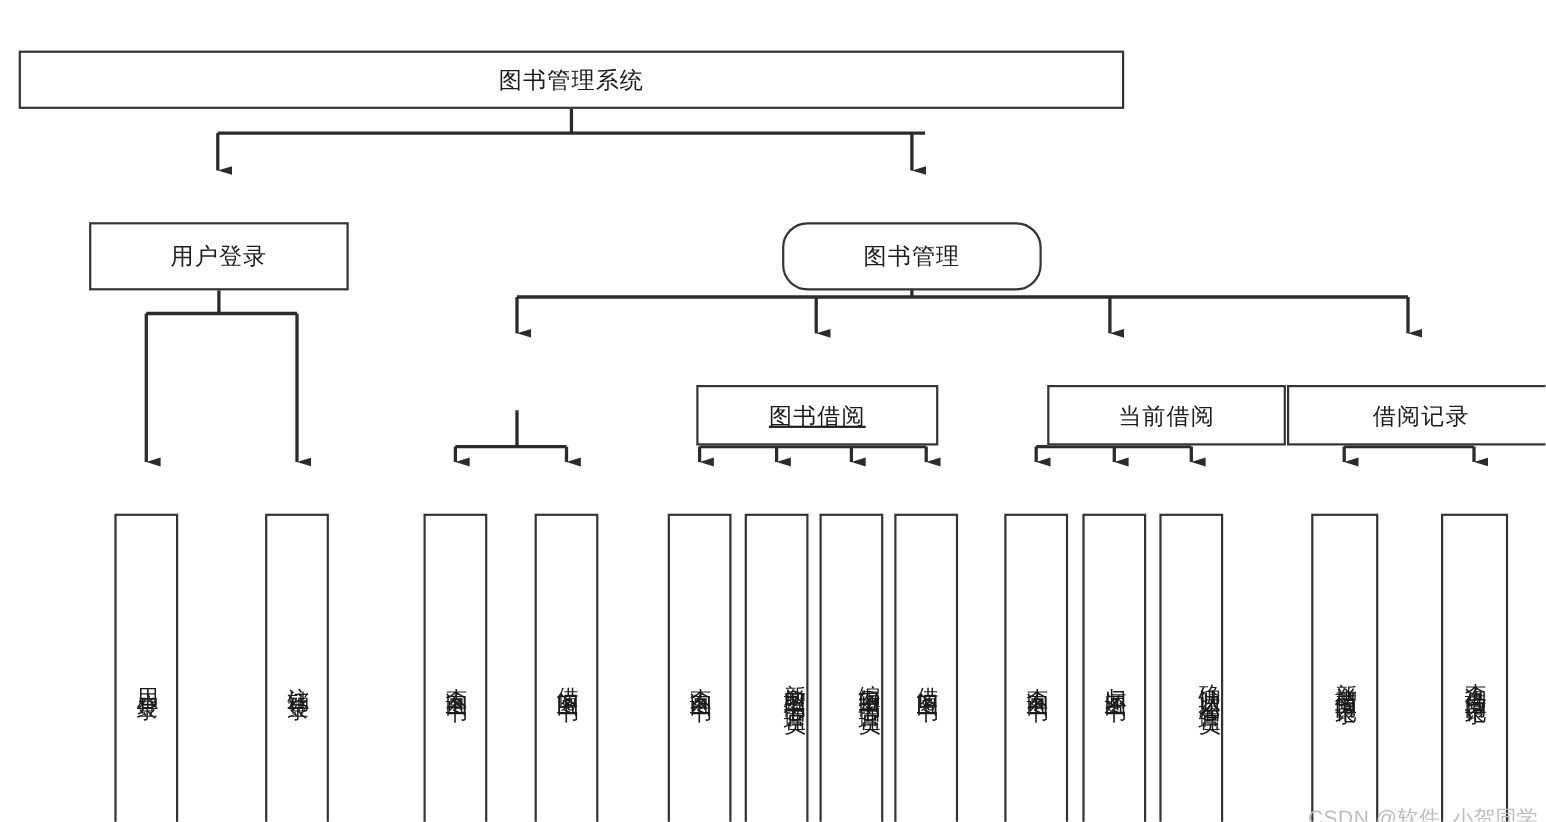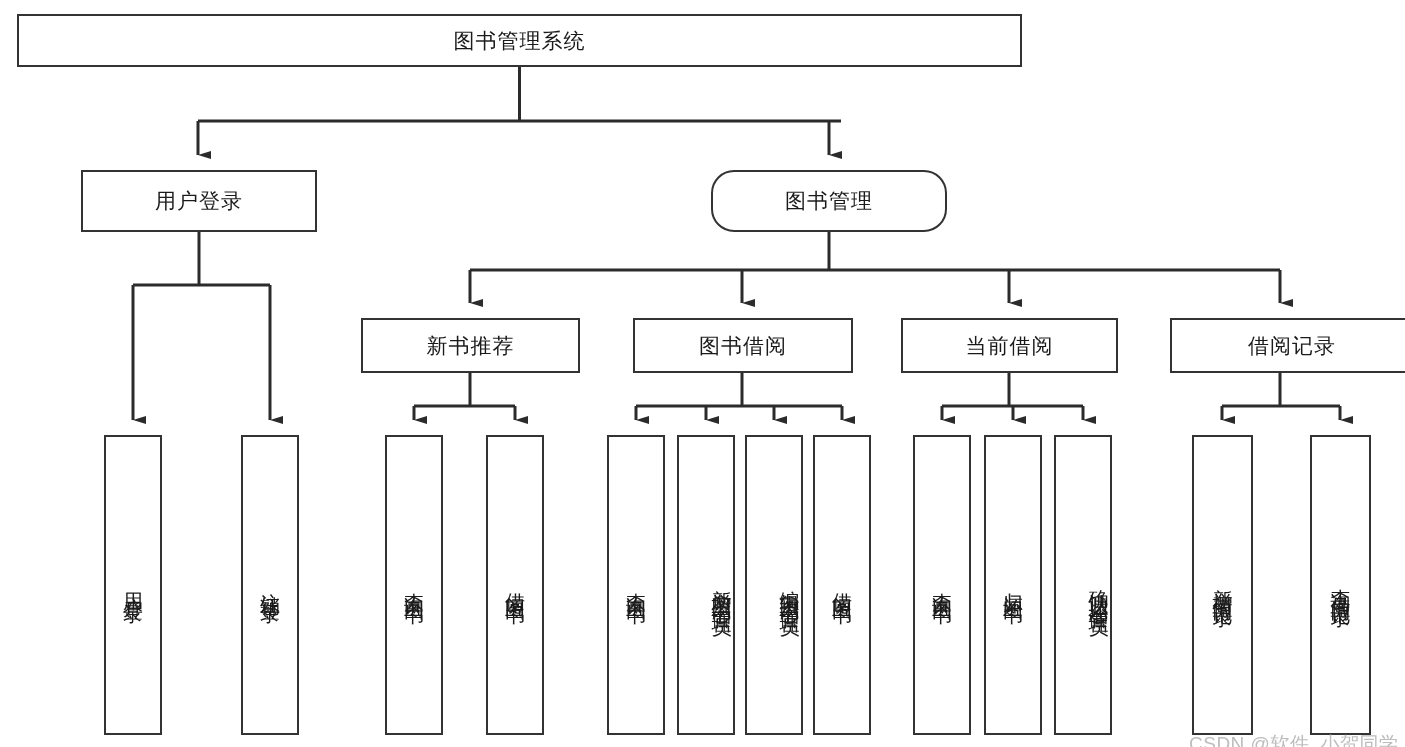--- a/index.html
+++ b/index.html
@@ -28,20 +28,21 @@
   }
   .node-box {
     position: absolute;
     box-sizing: border-box;
     background: #ffffff;
     border: 2.5px solid #333333;
     display: flex;
     align-items: center;
     justify-content: center;
     color: #1a1a1a;
+    margin-top: 32px;
   }
   .node-box.horizontal {
     font-size: 21px;
     letter-spacing: 1px;
   }
   .node-box.vertical {
     writing-mode: vertical-rl;
     text-orientation: upright;
     align-items: flex-start;
     justify-content: center;
@@ -144,27 +145,24 @@
     <span class="node-label">图书管理系统</span>
   </div>
 
   <div class="node-box horizontal" style="left:81px; top:170px; width:236px; height:62px;">
     <span class="node-label">用户登录</span>
   </div>
   <div class="node-box horizontal" style="left:711px; top:170px; width:236px; height:62px;border-radius:23px;">
     <span class="node-label">图书管理</span>
   </div>
 
-  <div class="node-box horizontal" style="left:361px; top:318px; width:219px; height:55px;">
-    <span class="node-label">新书推荐</span>
-  </div>
-  <div class="node-box horizontal" style="left:633px; top:318px; width:220px; height:55px;">
+  <div class="node-box horizontal" style="left:633px; top:318px; width:220px; height:55px;text-decoration:underline;">
     <span class="node-label">图书借阅</span>
   </div>
-  <div class="node-box horizontal" style="left:901px; top:318px; width:217px; height:55px;">
+  <div class="node-box horizontal" style="left:952px; top:318px; width:217px; height:55px;">
     <span class="node-label">当前借阅</span>
   </div>
   <div class="node-box horizontal" style="left:1170px; top:318px; width:244px; height:55px;">
     <span class="node-label">借阅记录</span>
   </div>
 
   <div class="node-box vertical centered" style="left:104px; top:435px; width:58px; height:300px;">
     <span class="node-label">用户登录</span>
   </div>
   <div class="node-box vertical centered" style="left:241px; top:435px; width:58px; height:300px;">

